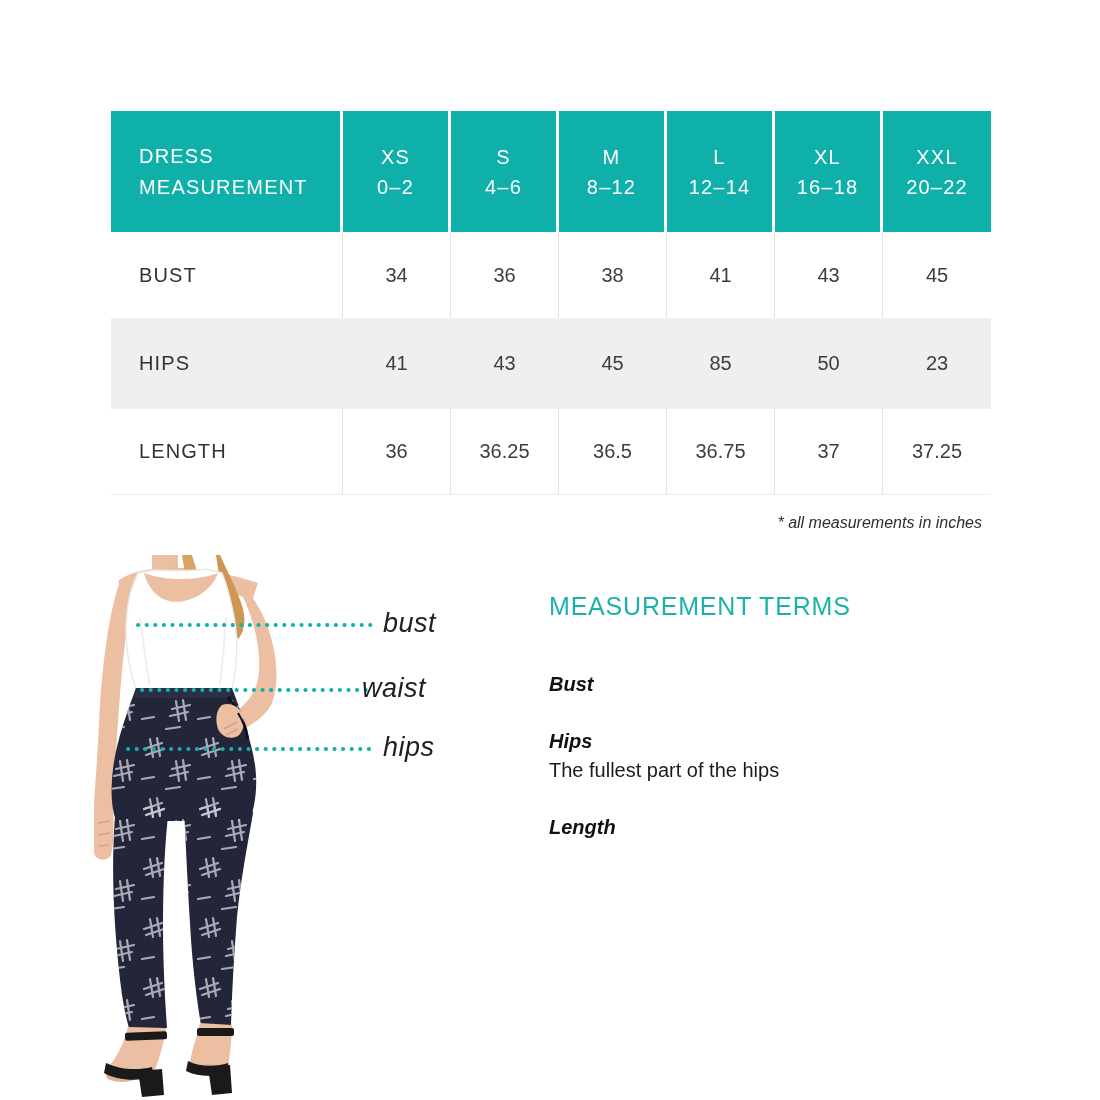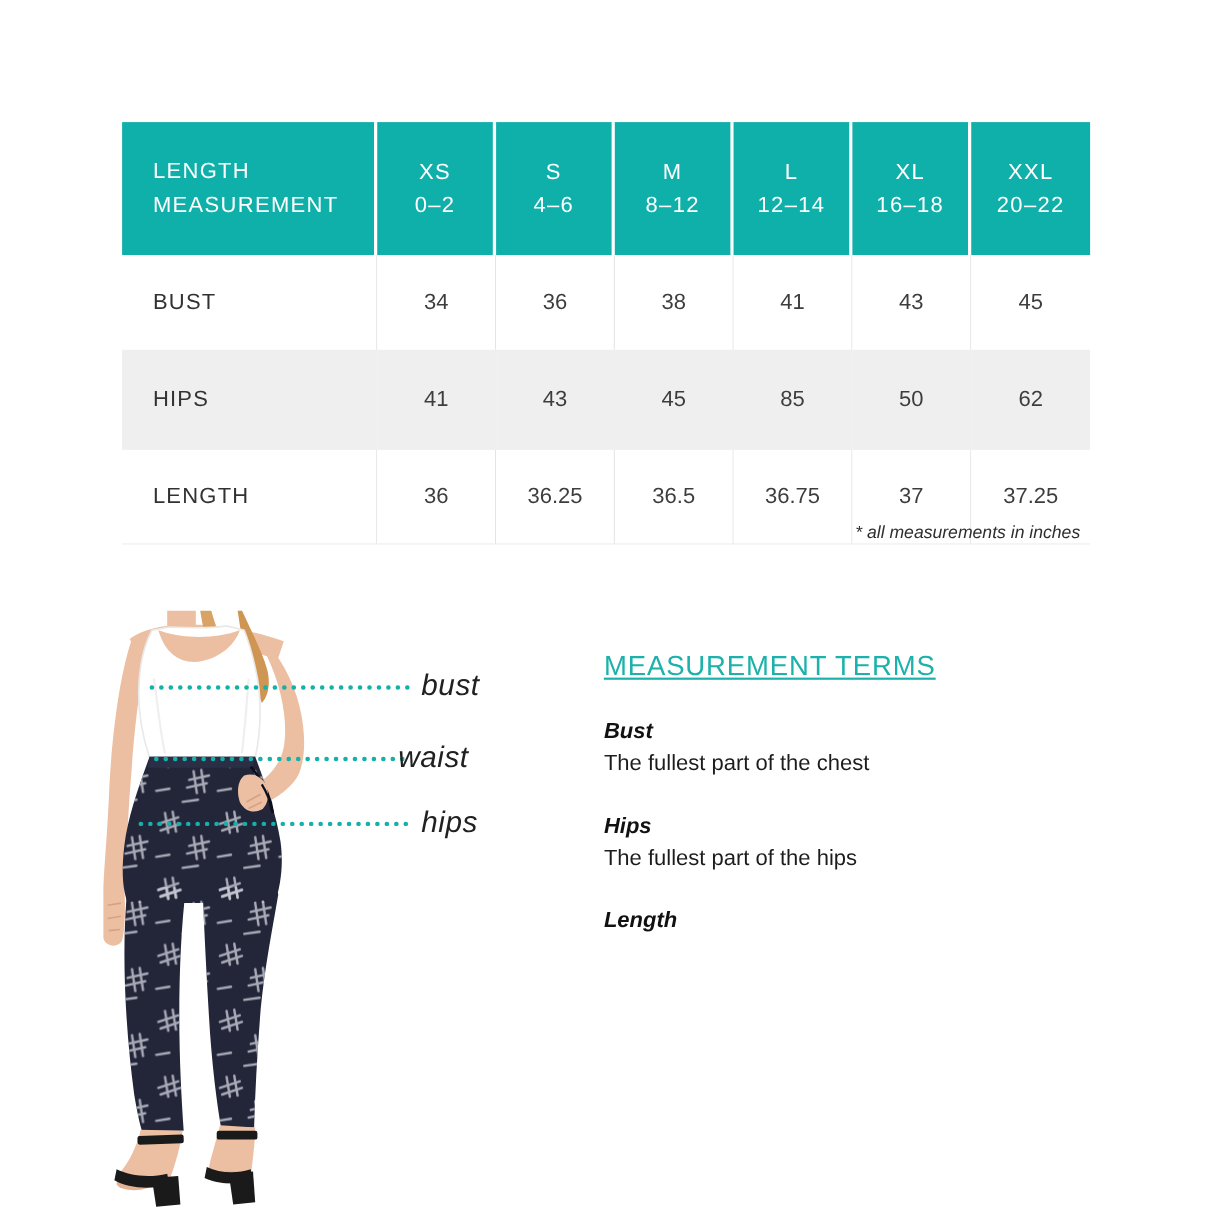--- a/index.html
+++ b/index.html
@@ -22,40 +22,40 @@
     border-right: 1px solid #e4e4e4; padding: 0;
   }
   td:last-child { border-right: none; }
   td.row-label { text-align: left; padding-left: 28px; letter-spacing: 1.1px; color: #323232; }
   tr.row-bust td    { height: 86px; background: #ffffff; }
   tr.row-hips td    { height: 91px; background: #efefef; border-right-color: #efefef; }
   tr.row-length td  { height: 86px; background: #ffffff; border-bottom: 1px solid #ededed; }
 
   
   .footnotes {
-    position: absolute; top: 473px; right: 118px; text-align: right;
+    position: absolute; top: 511px; right: 118px; text-align: right;
     font-style: italic; font-size: 16px; color: #2e2e2e; line-height: 24px;
   }
 
   
   .model-svg { position: absolute; left: 80px; top: 555px; width: 265px; height: 545px; z-index: 1; }
   .measure-lines { position: absolute; left: 125px; top: 618px; width: 252px; height: 138px; z-index: 2; }
   .measure-label {
     position: absolute; z-index: 3; font-style: italic; font-size: 27px;
     color: #212121; letter-spacing: 0.5px;
   }
   .label-bust  { left: 383px; top: 608px; }
   .label-waist { left: 362px; top: 673px; }
   .label-hips  { left: 383px; top: 732px; }
 
   
   .terms { position: absolute; left: 549px; top: 592px; width: 470px; }
   .terms-heading {
-    margin: 0 0 30px 0; font-size: 25px; font-weight: 400;
-    color: #1cb2ab; letter-spacing: 0.8px; text-decoration: underline;
+    margin: 0 0 49px 0; font-size: 25px; font-weight: 400;
+    color: #1cb2ab; letter-spacing: 0.8px;
   }
   .term-item { margin: 0 0 28px 0; }
   .term-name { font-size: 20px; font-weight: 700; font-style: italic; color: #111111; line-height: 29px; }
   .term-def  { font-size: 20px; color: #1c1c1c; line-height: 29px; }
 </style>
 </head>
 <body>
 
 <div class="canvas">
 
@@ -65,21 +65,21 @@
         <col style="width:232px">
           <col>
           <col>
           <col>
           <col>
           <col>
           <col>
       </colgroup>
       <thead>
         <tr>
-          <th class="label-col">LENGTH MEASUREMENT</th>
+          <th class="label-col">DRESS MEASUREMENT</th>
           <th>
             <div class="size-line">XS</div>
             <div class="size-line">0–2</div>
           </th>
           <th>
             <div class="size-line">S</div>
             <div class="size-line">4–6</div>
           </th>
           <th>
             <div class="size-line">M</div>
@@ -109,21 +109,21 @@
           <td>43</td>
           <td>45</td>
         </tr>
         <tr class="row-hips">
           <td class="row-label">HIPS</td>
           <td>41</td>
           <td>43</td>
           <td>45</td>
           <td>85</td>
           <td>50</td>
-          <td>62</td>
+          <td>23</td>
         </tr>
         <tr class="row-length">
           <td class="row-label">LENGTH</td>
           <td>36</td>
           <td>36.25</td>
           <td>36.5</td>
           <td>36.75</td>
           <td>37</td>
           <td>37.25</td>
         </tr>
@@ -216,21 +216,20 @@
   </svg>
 
   <div class="measure-label label-bust">bust</div>
   <div class="measure-label label-waist">waist</div>
   <div class="measure-label label-hips">hips</div>
 
   <div class="terms">
     <h2 class="terms-heading">MEASUREMENT TERMS</h2>
     <div class="term-item">
       <div class="term-name">Bust</div>
-      <div class="term-def">The fullest part of the chest</div>
     </div>
     <div class="term-item">
       <div class="term-name">Hips</div>
       <div class="term-def">The fullest part of the hips</div>
     </div>
     <div class="term-item">
       <div class="term-name">Length</div>
     </div>
   </div>
 

